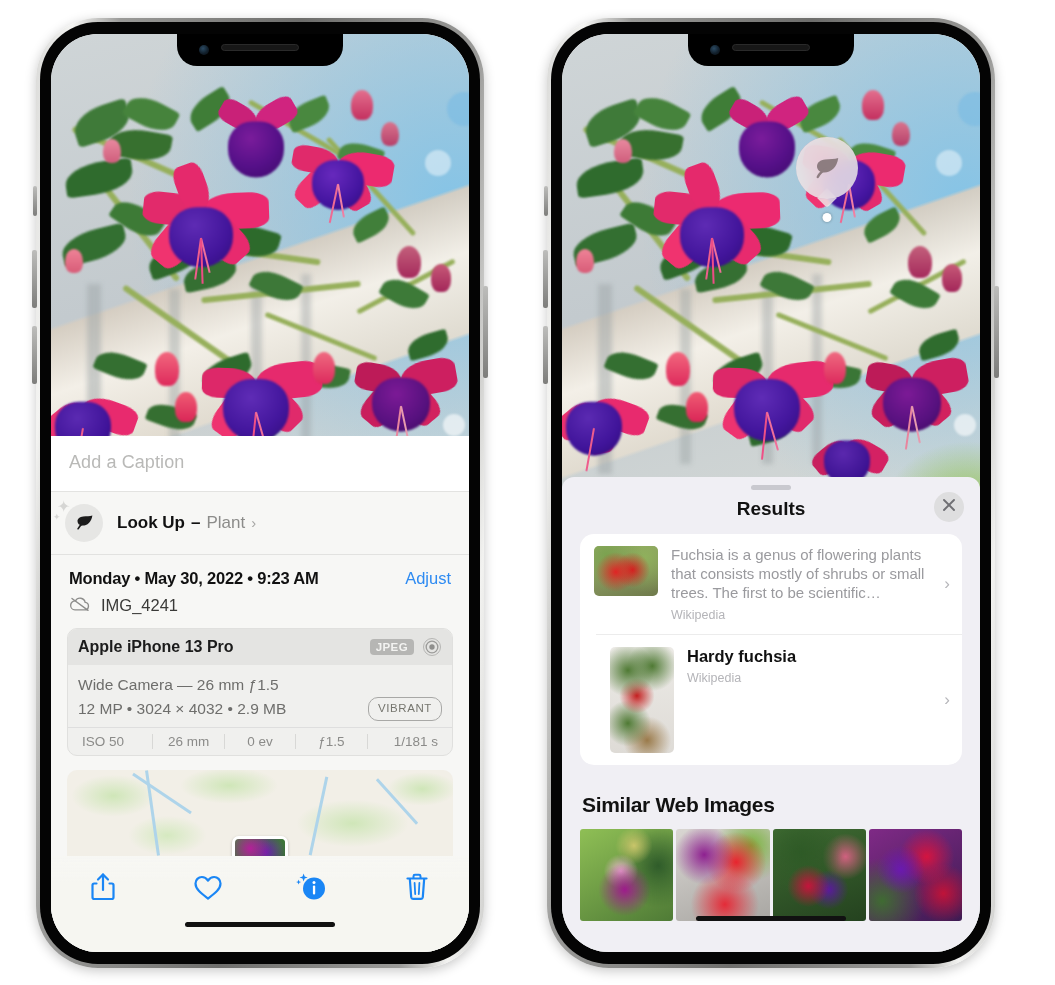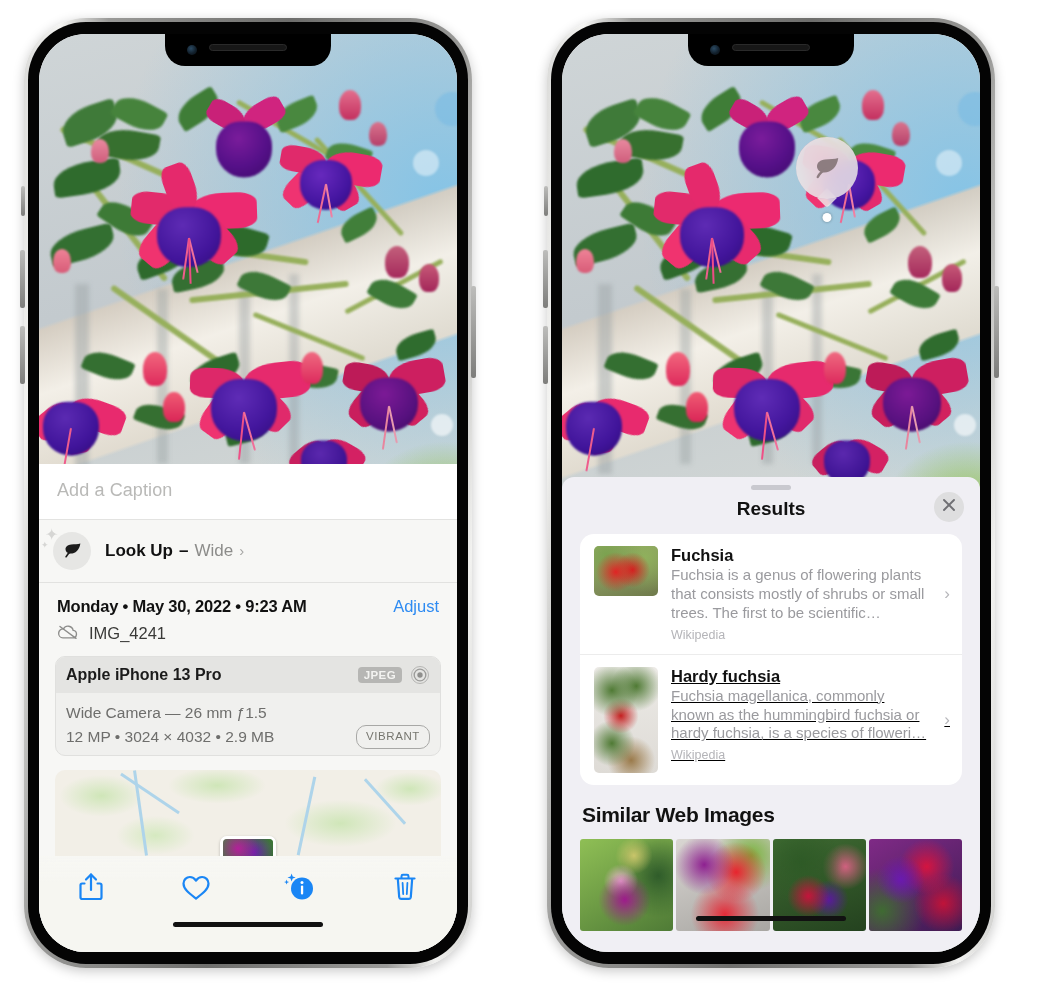--- a/index.html
+++ b/index.html
@@ -12,21 +12,21 @@
   .stage { position: relative; width: 1055px; height: 985px; }
 
   
   .phone {
     position: absolute; top: 18px; width: 448px; height: 950px;
     border-radius: 62px;
     background: linear-gradient(95deg,#d9d9d7 0%,#f4f4f2 7%,#9a9a98 16%,#6e6e6c 50%,#9a9a98 84%,#f2f2f0 93%,#cfcfcd 100%);
     padding: 4px;
     box-shadow: 0 3px 12px rgba(0,0,0,.22);
   }
-  #phone-left  { left: 24px; text-decoration: underline; }
+  #phone-left  { left: 36px; text-decoration: underline; }
   #phone-right { left: 547px; }
   .phone-inner {
     position: relative; width: 100%; height: 100%;
     border-radius: 58px; background: #040404;
     padding: 12px 11px;
   }
   .screen {
     position: relative; width: 100%; height: 100%;
     border-radius: 47px; overflow: hidden;
     background: #fff;
@@ -225,21 +225,21 @@
     position: absolute; right: 16px; top: 2px;
     width: 30px; height: 30px; border-radius: 50%; background: #dededf;
     display: flex; align-items: center; justify-content: center;
   }
   .sec-head { display: flex; align-items: baseline; padding: 6px 20px 10px; }
   .sec-title { font-size: 21px; font-weight: 700; color: #111; letter-spacing: -.3px; }
   .sec-action { margin-left: auto; font-size: 15.5px; color: #8b8b90; }
 
   .know-card { margin: 0 18px; background: #fff; border-radius: 14px; overflow: hidden; }
   .know-item { display: flex; gap: 13px; padding: 12px 12px 12px 14px; }
-  .know-item + .know-item { border-top: 1px solid #ececec; margin-left: 0; text-decoration: underline; }
+  .know-item + .know-item { border-top: 1px solid #ececec; margin-left: 16px; }
   .know-thumb { width: 64px; flex: 0 0 64px; border-radius: 5px; overflow: hidden; position: relative; }
   .know-body { flex: 1; min-width: 0; }
   .know-name { font-size: 16.5px; font-weight: 700; color: #111; margin-bottom: 1px; }
   .know-desc { font-size: 15px; color: #9a9a9e; line-height: 1.26; }
   .know-src { font-size: 12.5px; color: #b4b4b8; margin-top: 5px; }
   .know-chev { align-self: center; color: #b6b6ba; font-size: 17px; padding-left: 4px; }
 
   .web-grid { display: flex; gap: 3px; padding: 0 18px; margin-top: 2px; }
   .web-grid .wi { flex: 1; height: 92px; border-radius: 3px; overflow: hidden; position: relative; }
   .rhome {
@@ -413,21 +413,21 @@
               <span class="disc">
                 <svg width="21" height="21" viewBox="0 0 24 24" aria-hidden="true">
                   <path d="M21 4c-1 8-6.5 12-12 11.5C6 15.2 4 13.2 4 10.6 4 7.6 6.6 5.6 10.5 5.2 14.5 4.8 18 5 21 4z" fill="#1c1c1c"></path>
                   <path d="M4.6 19.2c1.6-3 4-5.3 7.2-6.9" stroke="#1c1c1c" stroke-width="1.8" fill="none" stroke-linecap="round"></path>
                 </svg>
               </span>
             </div>
             <div class="lookup-text">
               <b>Look Up</b>
               <b>–</b>
-              <span class="sub">Wide</span>
+              <span class="sub">Plant</span>
               <span class="chev">›</span>
             </div>
           </div>
 
           <div class="meta-row">
             <div class="meta-date">Monday • May 30, 2022 • 9:23 AM</div>
             <div class="meta-adjust">Adjust</div>
           </div>
 
           <div class="file-row">
@@ -451,20 +451,27 @@
                   <circle cx="12" cy="12" r="3.2" fill="#8f8f8d"></circle>
                 </svg>
               </span>
             </div>
             <div class="cam-body">
               <div class="cam-line">Wide Camera — 26 mm ƒ1.5</div>
               <div class="cam-line cam-line2">
                 <span>12 MP • 3024 × 4032 • 2.9 MB</span>
                 <span class="pill-vib">VIBRANT</span>
               </div>
+            </div>
+            <div class="exif">
+              <div>ISO 50</div>
+              <div>26 mm</div>
+              <div>0 ev</div>
+              <div>ƒ1.5</div>
+              <div>1/181 s</div>
             </div>
           </div>
 
           <div class="map-card">
             <div class="road" style="left:84px;top:0;width:3px;height:86px;transform:rotate(-8deg)"></div>
             <div class="road" style="left:60px;top:22px;width:70px;height:3px;transform:rotate(34deg)"></div>
             <div class="road" style="left:250px;top:6px;width:3px;height:80px;transform:rotate(12deg)"></div>
             <div class="road" style="left:300px;top:30px;width:60px;height:3px;transform:rotate(48deg)"></div>
             <div class="map-pin">
               <div style="position:absolute;inset:0;background:
@@ -680,48 +687,46 @@
             <div class="know-item">
               <div class="know-thumb" style="height:50px">
                 <div style="position:absolute;inset:0;background:
                      radial-gradient(circle at 34% 52%, #e02424 0%, rgba(224,36,36,0) 40%),
                      radial-gradient(circle at 60% 48%, #d31f1f 0%, rgba(211,31,31,0) 38%),
                      radial-gradient(circle at 20% 18%, #7ba24f 0%, rgba(123,162,79,0) 55%),
                      radial-gradient(circle at 80% 22%, #8fb05c 0%, rgba(143,176,92,0) 55%),
                      linear-gradient(160deg,#9bae6e,#6f7a4b)"></div>
               </div>
               <div class="know-body">
-                <div class="know-name">Fuchsia</div>
                 <div class="know-desc">Fuchsia is a genus of flowering plants that consists mostly of shrubs or small trees. The first to be scientific…</div>
                 <div class="know-src">Wikipedia</div>
               </div>
               <div class="know-chev">›</div>
             </div>
 
             <div class="know-item">
               <div class="know-thumb" style="height:106px">
                 <div style="position:absolute;inset:0;background:
                      radial-gradient(circle at 28% 22%, #4f7a34 0%, rgba(79,122,52,0) 28%),
                      radial-gradient(circle at 66% 18%, #4f7a34 0%, rgba(79,122,52,0) 26%),
                      radial-gradient(circle at 42% 46%, #c42020 0%, rgba(196,32,32,0) 26%),
                      radial-gradient(circle at 28% 72%, #4f7a34 0%, rgba(79,122,52,0) 26%),
                      radial-gradient(circle at 58% 88%, #9a7a4a 0%, rgba(154,122,74,0) 24%),
                      linear-gradient(180deg,#eceae6,#dedbd6)"></div>
               </div>
               <div class="know-body">
                 <div class="know-name">Hardy fuchsia</div>
-                <div class="know-desc">Fuchsia magellanica, commonly known as the hummingbird fuchsia or hardy fuchsia, is a species of floweri…</div>
                 <div class="know-src">Wikipedia</div>
               </div>
               <div class="know-chev">›</div>
             </div>
 
           </div>
 
-          <div class="sec-head" style="padding-top:18px">
+          <div class="sec-head" style="padding-top:28px">
             <div class="sec-title">Similar Web Images</div>
           </div>
 
           <div class="web-grid">
             <div class="wi">
               <div style="position:absolute;inset:0;background:
                    radial-gradient(circle at 48% 66%, #9e1b8c 0%, rgba(158,27,140,0) 34%),
                    radial-gradient(circle at 44% 46%, #f0b7d4 0%, rgba(240,183,212,0) 24%),
                    radial-gradient(circle at 58% 18%, #c9c56a 0%, rgba(201,197,106,0) 20%),
                    radial-gradient(circle at 84% 40%, #2f5c2a 0%, rgba(47,92,42,0) 44%),

